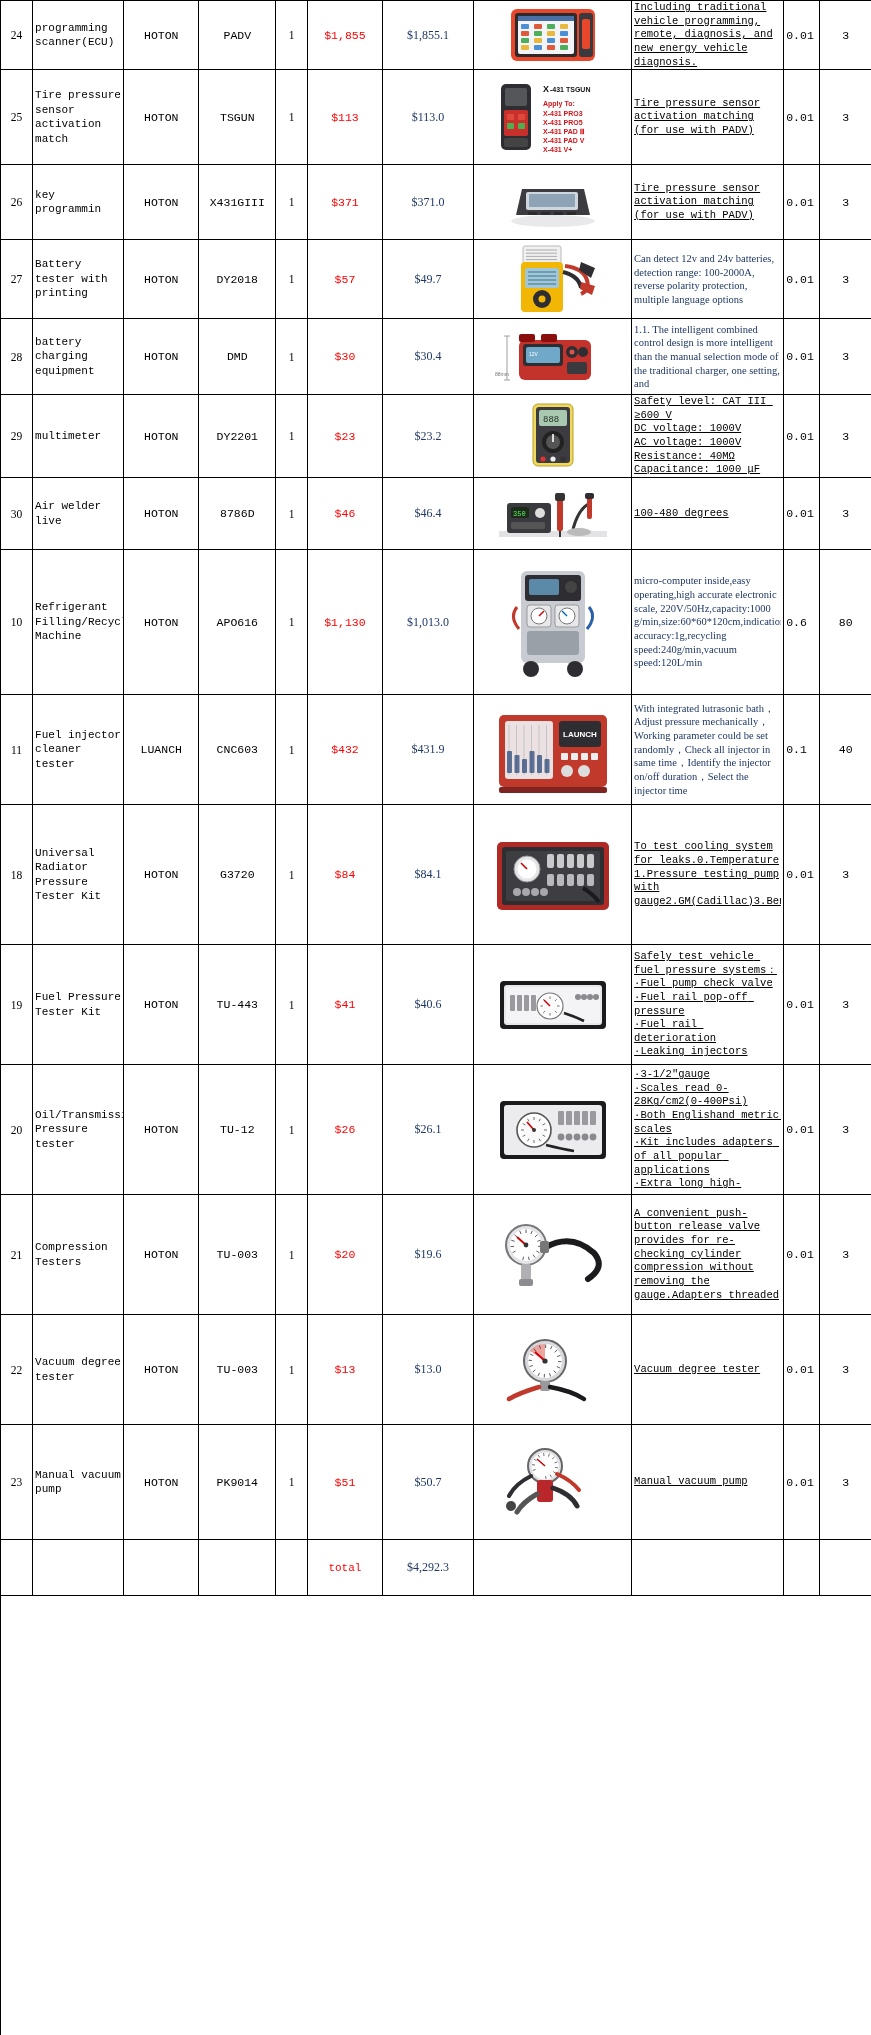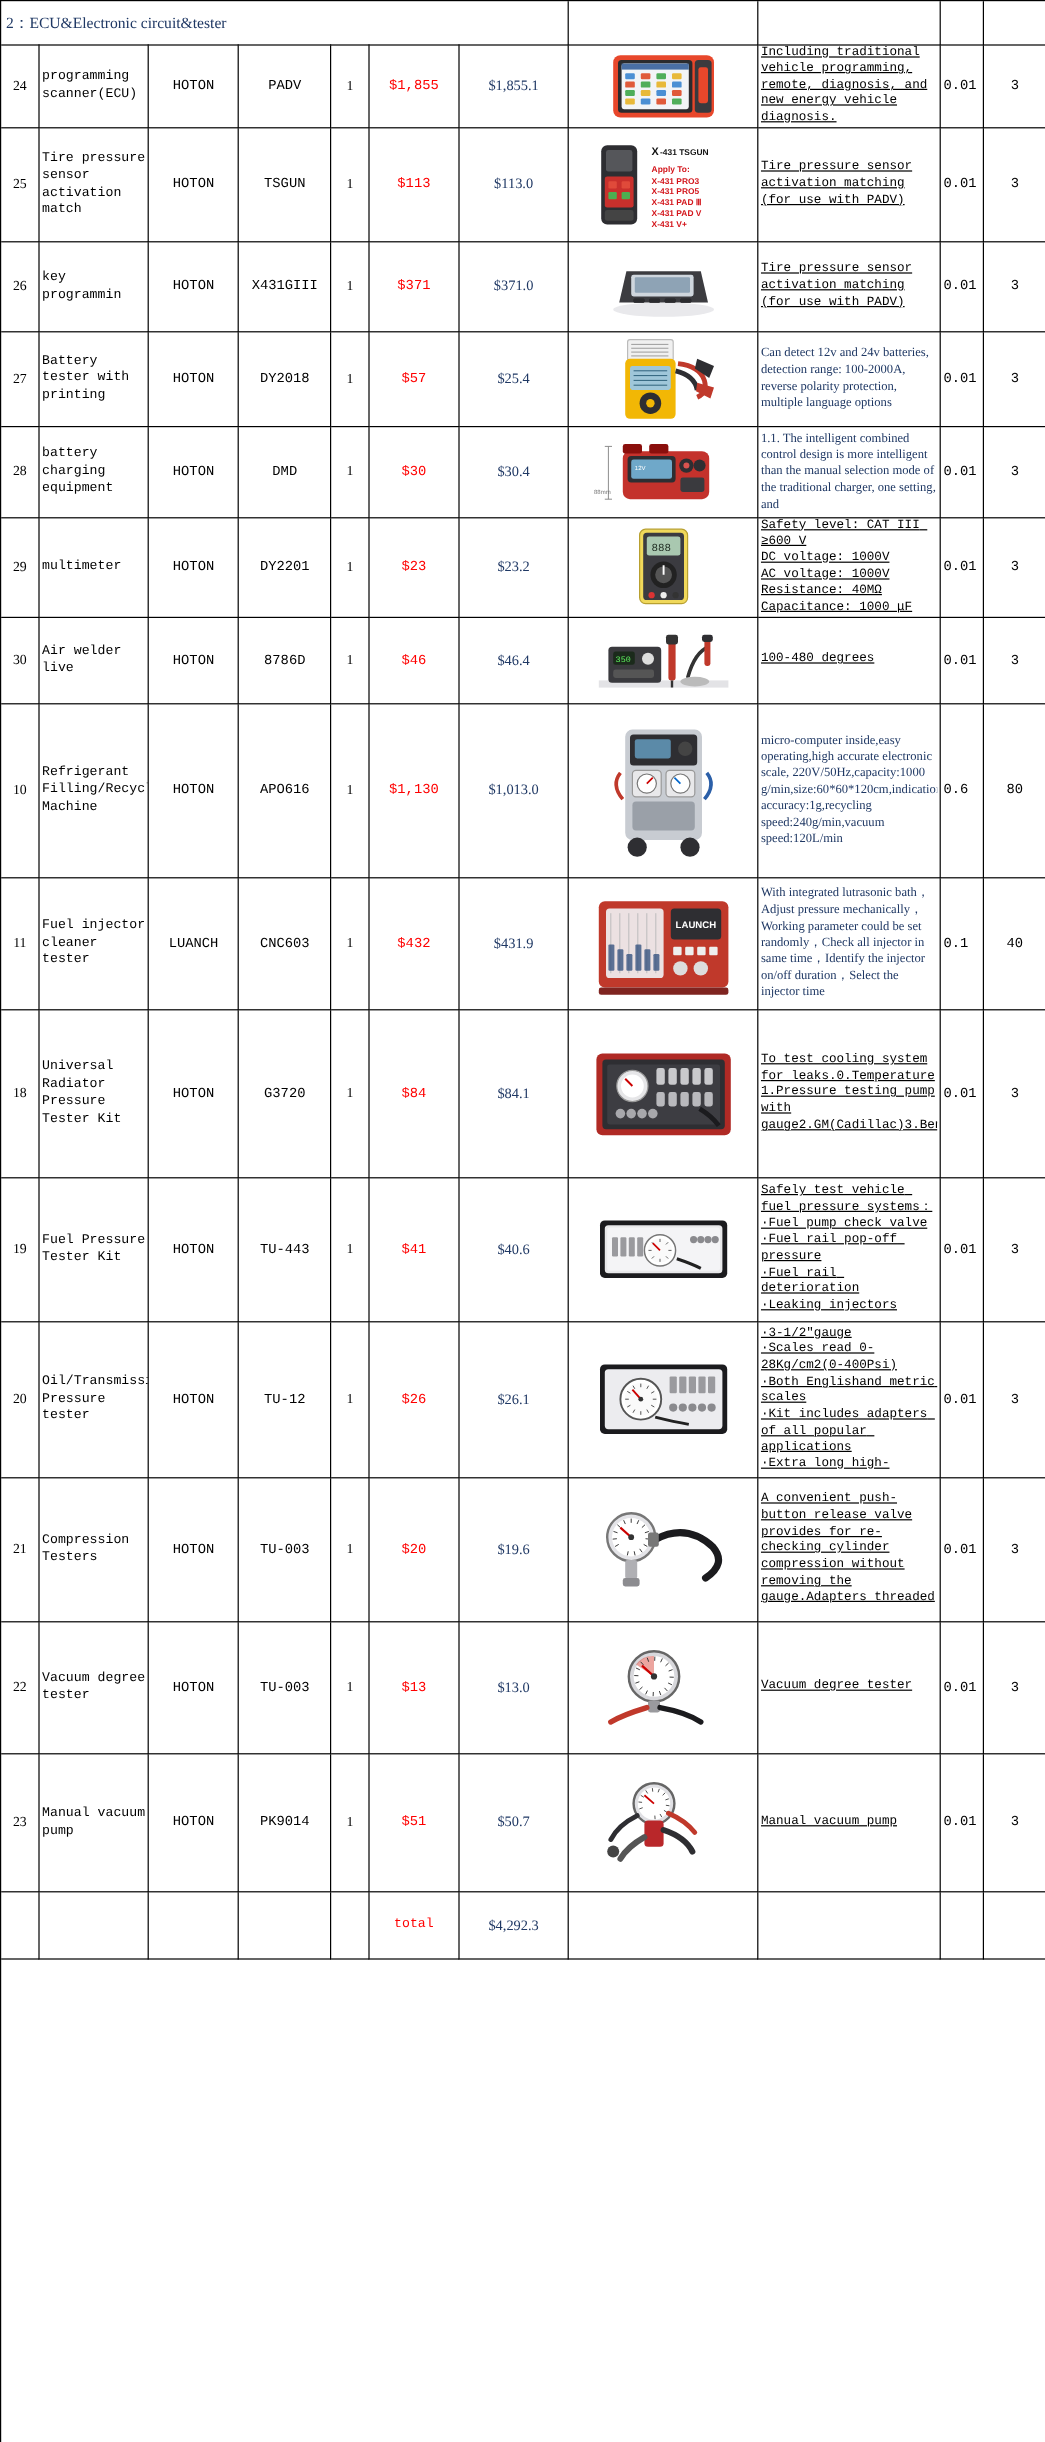--- a/index.html
+++ b/index.html
@@ -42,27 +42,20 @@
       <col style="width:66px">
         <col style="width:27px">
         <col style="width:64px">
       <col style="width:78px">
         <col style="width:135px">
         <col style="width:130px">
       <col style="width:31px">
         <col style="width:44px">
     </colgroup>
     <tbody id="tbody">
-        <tr style="height: 36px;">
-          <td class="hdr-cell" colspan="7">2：ECU&amp;Electronic circuit&amp;tester</td>
-          <td class="empty"></td>
-          <td class="empty"></td>
-          <td class="empty"></td>
-          <td class="empty"></td>
-        </tr>
         <tr style="height: 68px;">
           <td class="c-no">24</td>
           <td class="c-name">programming scanner(ECU)</td>
           <td class="c-brand">HOTON</td>
           <td class="c-model">PADV</td>
           <td class="c-qty">1</td>
           <td class="c-price">$1,855</td>
           <td class="c-amt">$1,855.1</td>
           <td class="c-img">
             <span class="prod-img">
@@ -178,21 +171,21 @@
           <td class="c-w">0.01</td>
           <td class="c-v">3</td>
         </tr>
         <tr style="height: 78px;">
           <td class="c-no">27</td>
           <td class="c-name">Battery tester with printing</td>
           <td class="c-brand">HOTON</td>
           <td class="c-model">DY2018</td>
           <td class="c-qty">1</td>
           <td class="c-price">$57</td>
-          <td class="c-amt">$25.4</td>
+          <td class="c-amt">$49.7</td>
           <td class="c-img">
             <span class="prod-img">
               <svg width="120" height="74" viewBox="0 0 120 74">
                 <rect x="30" y="4" width="38" height="18" rx="2" fill="#f0f0f0" stroke="#bbb"></rect>
                 <g stroke="#999" stroke-width="0.8">
                   <line x1="33" y1="8" x2="64" y2="8"></line>
                   <line x1="33" y1="11.2" x2="64" y2="11.2"></line>
                   <line x1="33" y1="14.4" x2="64" y2="14.4"></line>
                   <line x1="33" y1="17.6" x2="64" y2="17.6"></line>
                 </g>

